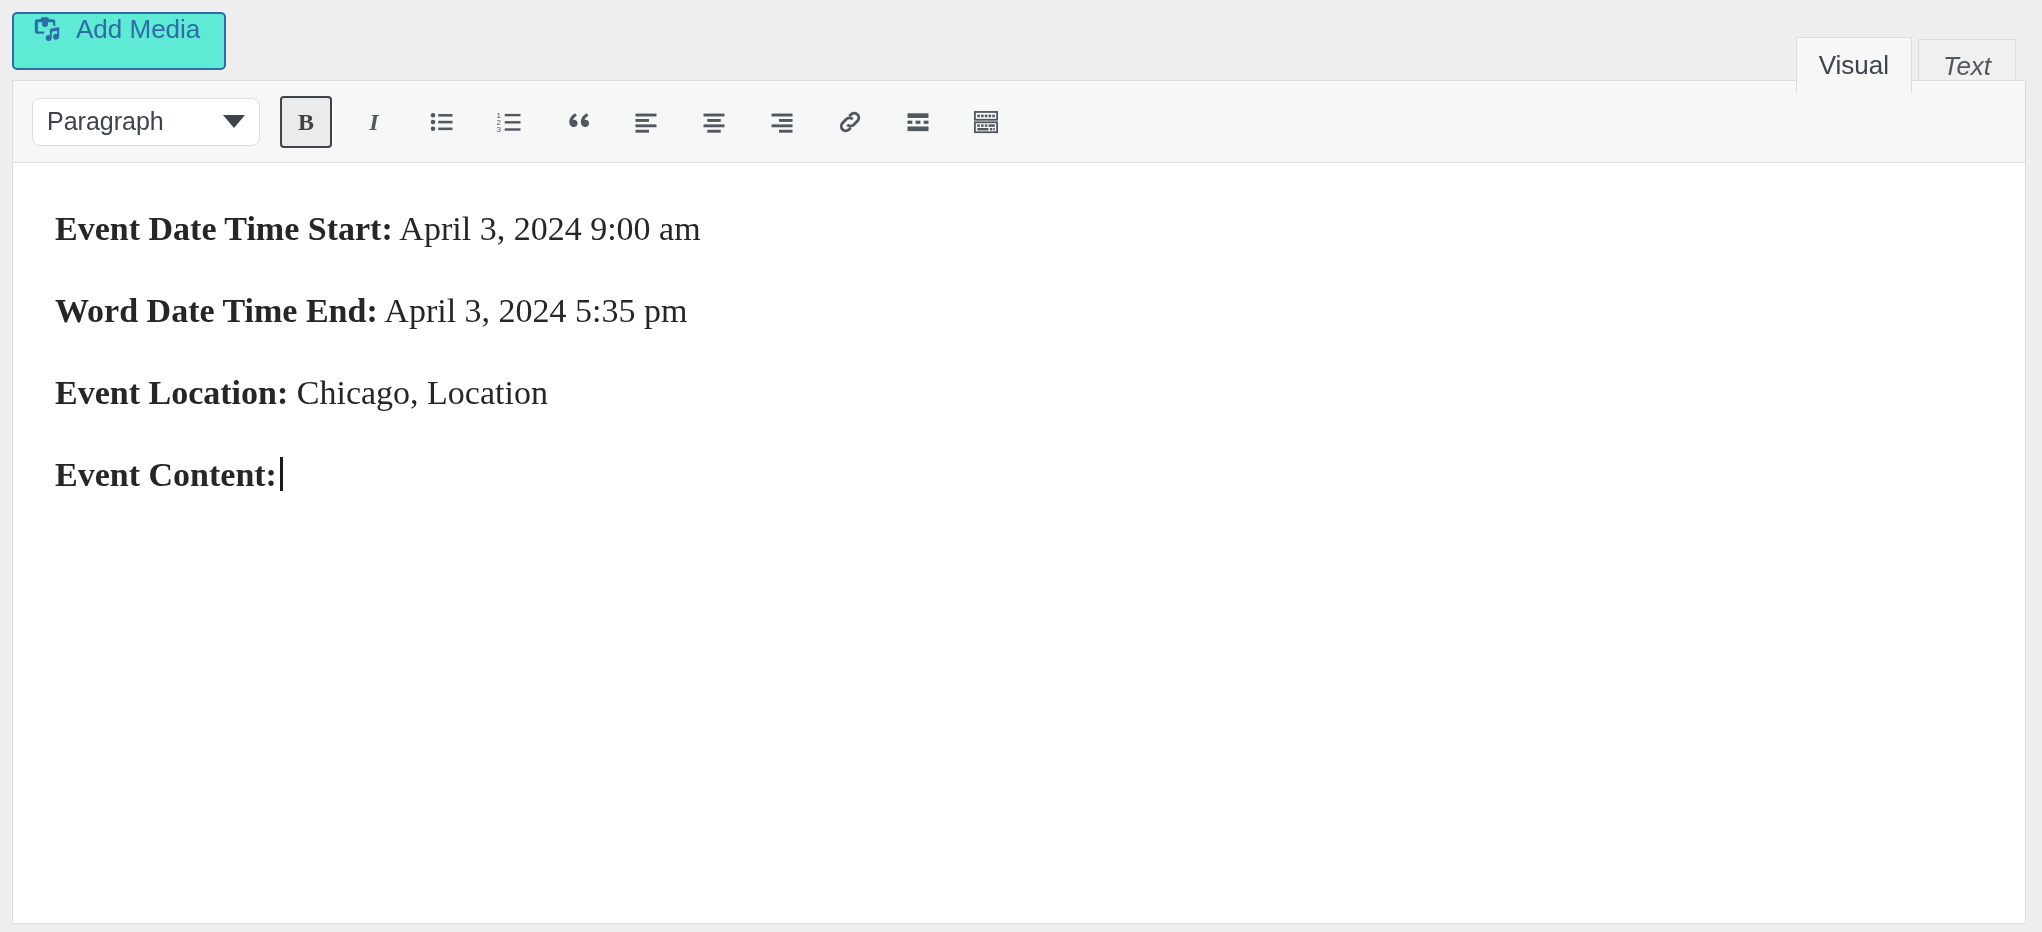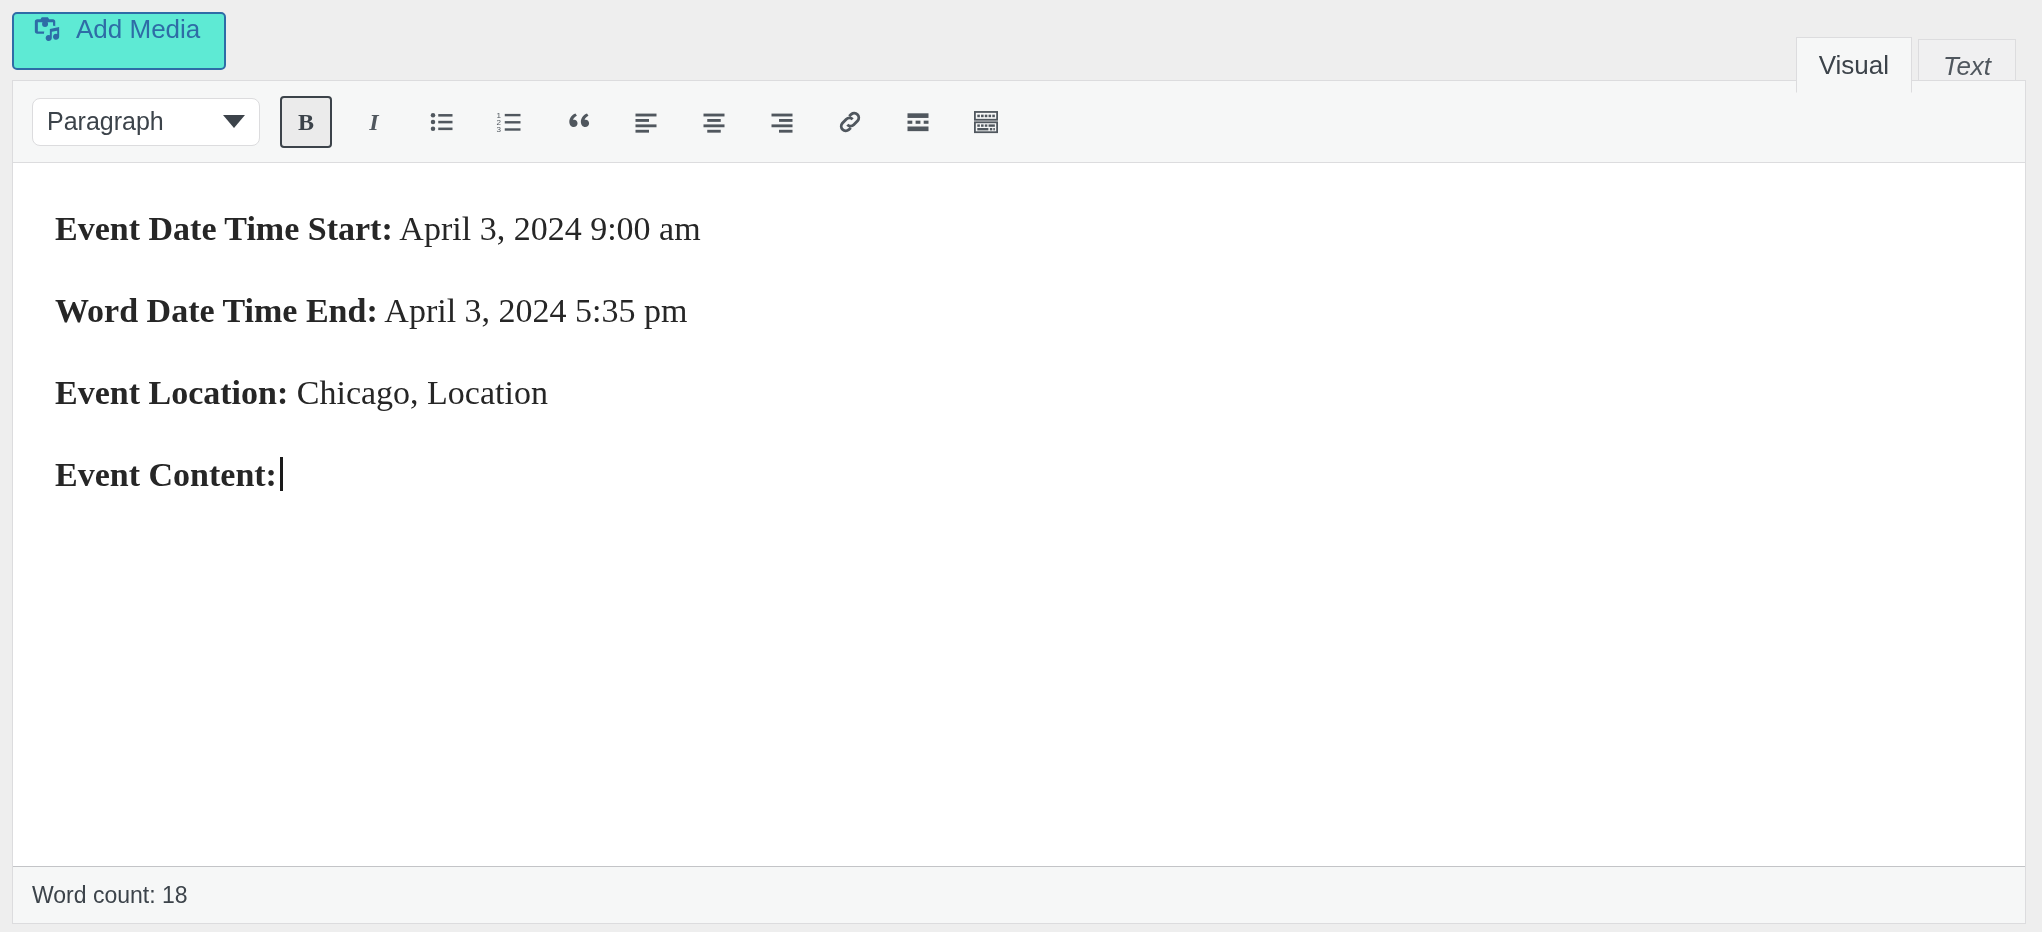--- a/index.html
+++ b/index.html
@@ -342,17 +342,14 @@
       <strong>Word Date Time End:</strong><span> April 3, 2024 5:35 pm</span>
     </p>
     <p>
       <strong>Event Location:</strong><span> Chicago, Location</span>
     </p>
     <p>
       <strong>Event Content:</strong><span></span><span class="caret-bar"></span>
     </p>
   </div>
 
-  <div id="editor-status">
-    <span>Word count: 18</span>
-  </div>
 
 </div>
 
 </body></html>

